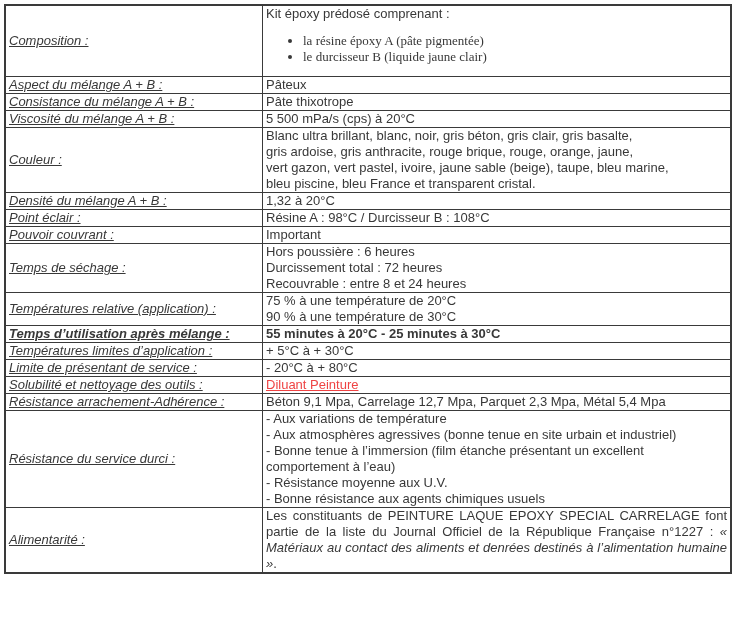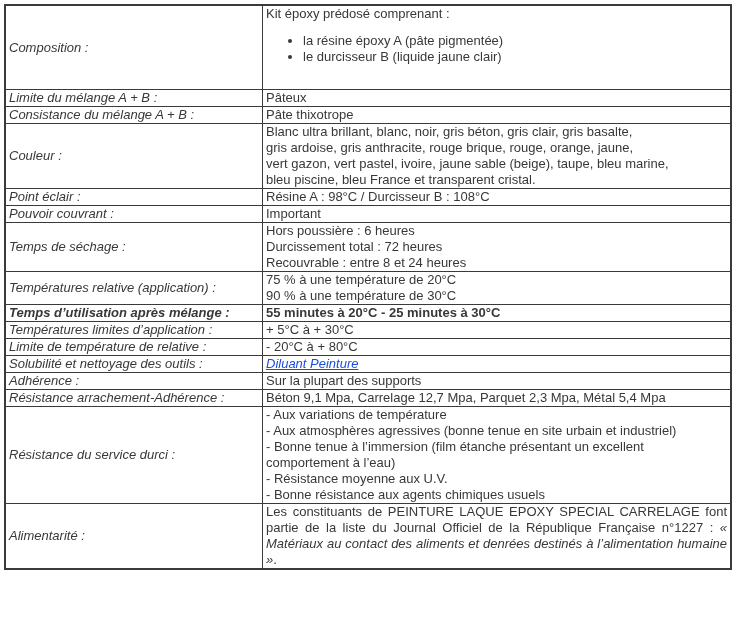--- a/index.html
+++ b/index.html
@@ -28,74 +28,83 @@
     vertical-align: middle;
     padding: 0 3px 0 3px;
     font-size: 13px;
     line-height: 16px;
     color: #383838;
     overflow: hidden;
   }
   td.label {
     width: 250px;
     font-style: italic;
+    text-decoration: underline;
   }
   td.value {}
   .bold { font-weight: 700; }
   td.value ul {
-    margin: 11px 0 24px 0;
+    margin: 11px 0 11px 0;
     padding-left: 37px;
     list-style-type: disc;
+    font-family: Liberation Serif, serif;
   }
   td.value li {
     padding: 0;
   }
   td.justify {
     text-align: justify;
   }
   a {
-    color: #1d4ed8;
+    color: #ef4444;
     text-decoration: underline;
     cursor: pointer;
-    font-style: italic;
   }
   em { font-style: italic; }
 </style>
 </head>
 <body>
 
 <div class="sheet">
   <table class="spec">
     <tbody>
         <tr>
           <td class="label">Composition :</td>
           <td class="value">
             <div>Kit époxy prédosé comprenant :</div>
             <ul>
               <li>la résine époxy A (pâte pigmentée)</li>
               <li>le durcisseur B (liquide jaune clair)</li>
             </ul>
           </td>
         </tr>
         <tr>
-          <td class="label">Limite du mélange A + B :</td>
+          <td class="label">Aspect du mélange A + B :</td>
           <td class="value">Pâteux</td>
         </tr>
         <tr>
           <td class="label">Consistance du mélange A + B :</td>
           <td class="value">Pâte thixotrope</td>
+        </tr>
+        <tr>
+          <td class="label">Viscosité du mélange A + B :</td>
+          <td class="value">5 500 mPa/s (cps) à 20°C</td>
         </tr>
         <tr>
           <td class="label">Couleur :</td>
           <td class="value">
             <div>Blanc ultra brillant, blanc, noir, gris béton, gris clair, gris basalte,</div>
             <div>gris ardoise, gris anthracite, rouge brique, rouge, orange, jaune,</div>
             <div>vert gazon, vert pastel, ivoire, jaune sable (beige), taupe, bleu marine,</div>
             <div>bleu piscine, bleu France et transparent cristal.</div>
           </td>
+        </tr>
+        <tr>
+          <td class="label">Densité du mélange A + B :</td>
+          <td class="value">1,32 à 20°C</td>
         </tr>
         <tr>
           <td class="label">Point éclair :</td>
           <td class="value">Résine A : 98°C / Durcisseur B : 108°C</td>
         </tr>
         <tr>
           <td class="label">Pouvoir couvrant :</td>
           <td class="value">Important</td>
         </tr>
         <tr>
@@ -115,30 +124,26 @@
         </tr>
         <tr>
           <td class="label bold">Temps d’utilisation après mélange :</td>
           <td class="value bold">55 minutes à 20°C - 25 minutes à 30°C</td>
         </tr>
         <tr>
           <td class="label">Températures limites d’application :</td>
           <td class="value">+ 5°C à + 30°C</td>
         </tr>
         <tr>
-          <td class="label">Limite de température de relative :</td>
+          <td class="label">Limite de présentant de service :</td>
           <td class="value">- 20°C à + 80°C</td>
         </tr>
         <tr>
           <td class="label">Solubilité et nettoyage des outils :</td>
           <td class="value"><a href="#">Diluant Peinture</a></td>
-        </tr>
-        <tr>
-          <td class="label">Adhérence :</td>
-          <td class="value">Sur la plupart des supports</td>
         </tr>
         <tr>
           <td class="label">Résistance arrachement-Adhérence :</td>
           <td class="value">Béton 9,1 Mpa, Carrelage 12,7 Mpa, Parquet 2,3 Mpa, Métal 5,4 Mpa</td>
         </tr>
         <tr>
           <td class="label">Résistance du service durci :</td>
           <td class="value">
             <div>- Aux variations de température</div>
             <div>- Aux atmosphères agressives (bonne tenue en site urbain et industriel)</div>

